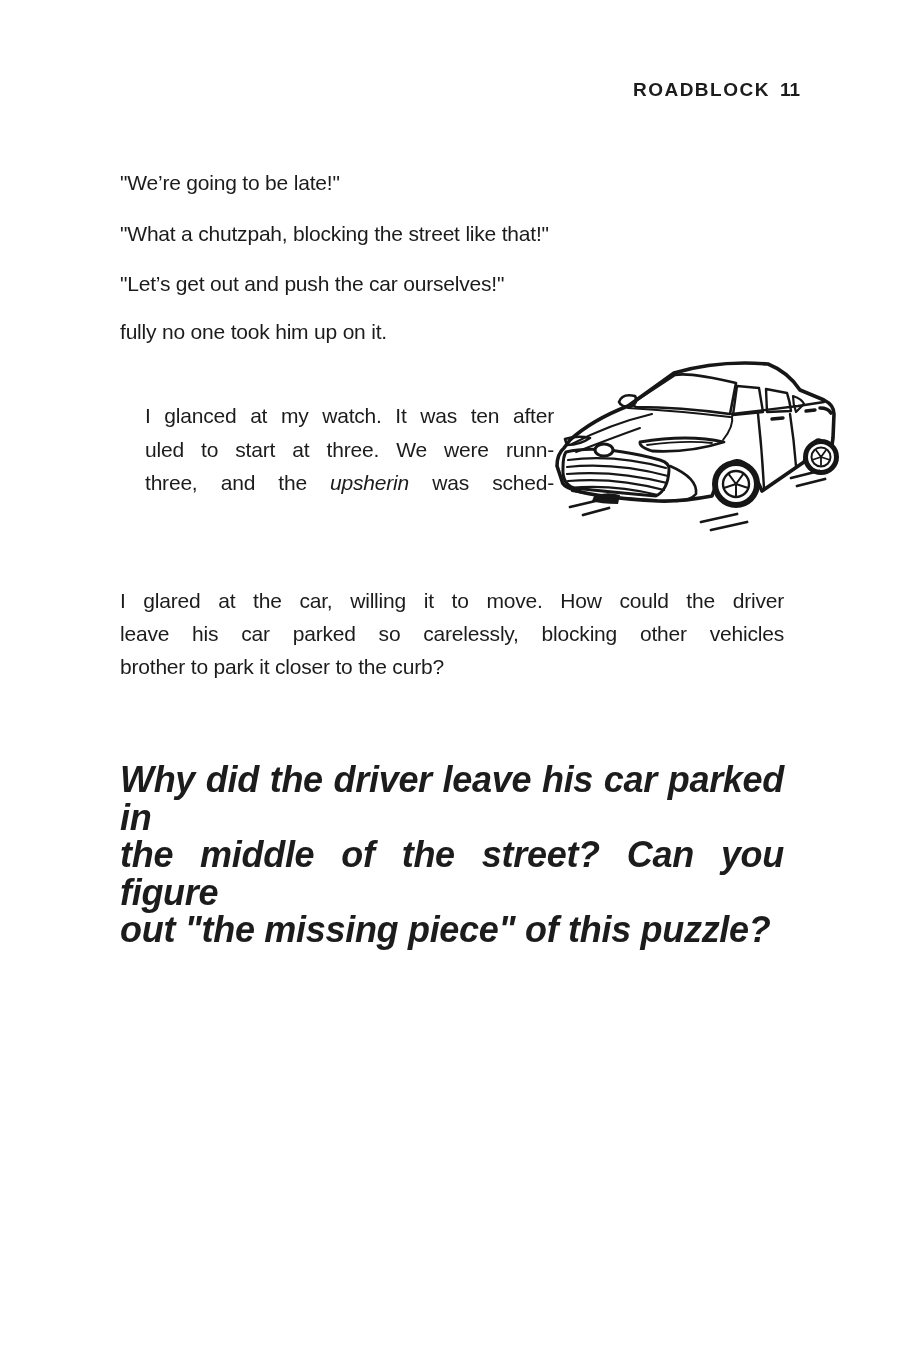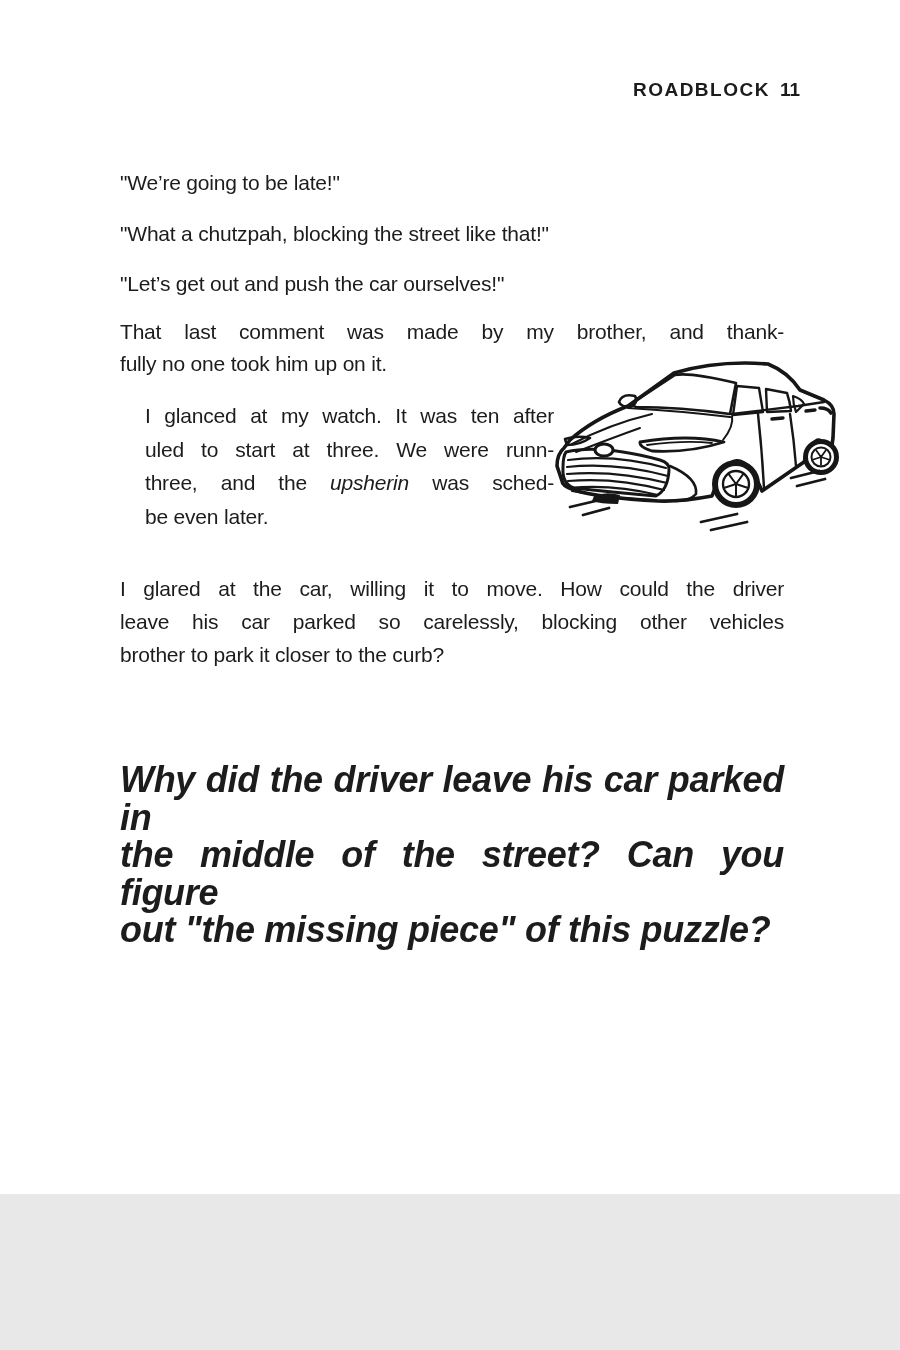--- a/index.html
+++ b/index.html
@@ -1,17 +1,17 @@
 <!DOCTYPE html>
 <html><head>
 <meta charset="utf-8">
 <style>
   html,body{margin:0;padding:0;background:#e8e8e8;}
   .page{
-    position:relative;width:900px;height:1194px;background:#ffffff;
+    position:relative;width:900px;height:1350px;background:#ffffff;
     font-family:"Liberation Sans",sans-serif;color:#1c1c1c;overflow:hidden;
     margin:0 auto;
   }
   .abs{position:absolute;}
   
   .running-header{
     top:79px;left:400px;width:400px;text-align:right;
     font-size:19px;font-weight:700;letter-spacing:1.5px;white-space:nowrap;
   }
   .running-header .pgnum{font-weight:800;margin-left:10px;letter-spacing:0;}
@@ -48,29 +48,27 @@
     <div class="bodyline">"We’re going to be late!"</div>
   </div>
   <div class="abs block" style="top:218px;">
     <div class="bodyline">"What a chutzpah, blocking the street like that!"</div>
   </div>
   <div class="abs block" style="top:268px;">
     <div class="bodyline">"Let’s get out and push the car ourselves!"</div>
   </div>
 
   <div class="abs block" style="top:316px;">
-    <div class="bodyline j">That last comment was made by my brother, and thank-</div>
     <div class="bodyline">fully no one took him up on it.</div>
   </div>
 
   <div class="abs watch-block" style="top:399px;">
     <div class="bodyline j">I glanced at my watch. It was ten after</div>
     <div class="bodyline j">uled to start at three. We were runn-</div>
     <div class="bodyline j"><span>three, and the</span> <i>upsherin</i> <span>was sched-</span></div>
-    <div class="bodyline">be even later.</div>
   </div>
 
   <div class="abs car-wrap">
     <svg width="360" height="200" viewBox="0 0 360 200">
 
       <path d="M54,146 Q66,141 80,145 L78,154 Q60,154 52,151 Z" fill="#161616" stroke="none"></path>
 
       <path class="ln" stroke-width="3.6" fill="#ffffff" d="M22,131 L17,116 Q17,104 24,98 L30,90 Q52,70 88,56 L134,23 Q178,10 228,14 Q248,22 260,40 L284,50 Q294,55 294,64 L293,88 Q292,100 286,108 L288,112 Q281,68 264,112 L222,141 Q196,78 172,146 Q140,152 118,151 Q60,148 34,140 Q22,136 22,131 Z"></path>
 
       <path class="ln" stroke-width="2.6" d="M91,54 L135,25 Q150,22 196,33 L190,64 Q140,57 96,57 Z"></path>
@@ -116,21 +114,21 @@
       <path class="ln" stroke-width="1.8" d="M281,107 L281,115 M281,107 L273.4,109.5 M281,107 L276.3,100.5 M281,107 L285.7,100.5 M281,107 L288.6,109.5"></path>
 
       <circle cx="196" cy="134" r="21" fill="#ffffff" stroke="#161616" stroke-width="6"></circle>
       <circle cx="196" cy="134" r="13" fill="none" stroke="#161616" stroke-width="2.4"></circle>
       <path class="ln" stroke-width="2" d="M196,134 L196,146 M196,134 L184.6,137.7 M196,134 L188.9,124.3 M196,134 L203,124.3 M196,134 L207.4,137.7"></path>
 
       <path class="ln" stroke-width="2.8" d="M30,157 L64,149 M43,165 L69,158 M161,172 L197,164 M171,180 L207,172 M251,128 L279,121 M257,136 L285,129"></path>
     </svg>
   </div>
 
-  <div class="abs block glared-block" style="top:572px;">
+  <div class="abs block glared-block" style="top:584px;">
     <div class="bodyline j">I glared at the car, willing it to move. How could the driver</div>
     <div class="bodyline j">leave his car parked so carelessly, blocking other vehicles</div>
     <div class="bodyline">brother to park it closer to the curb?</div>
   </div>
 
   <div class="abs question-block" style="top:761px;">
     <div class="qline j">Why did the driver leave his car parked in</div>
     <div class="qline j">the middle of the street? Can you figure</div>
     <div class="qline">out "the missing piece" of this puzzle?</div>
   </div>

